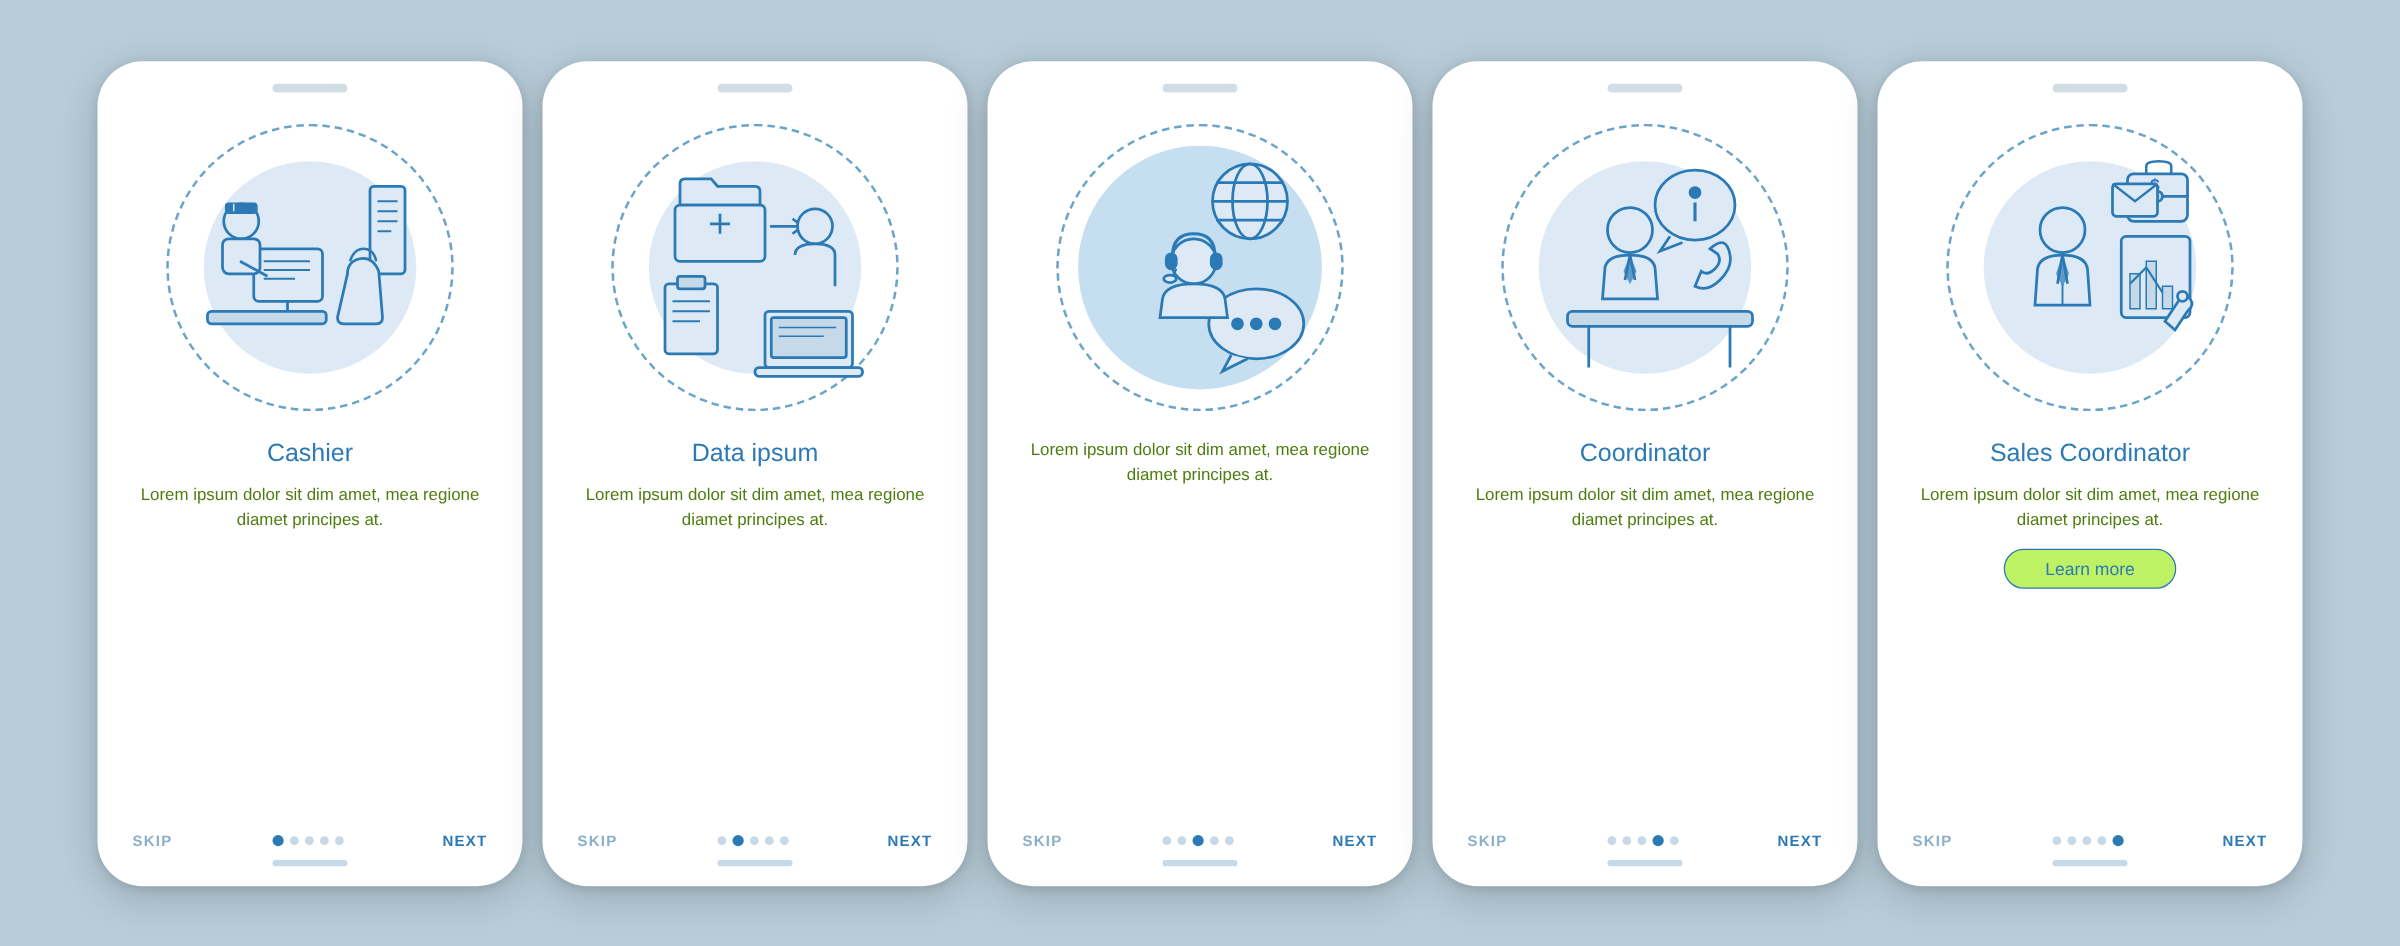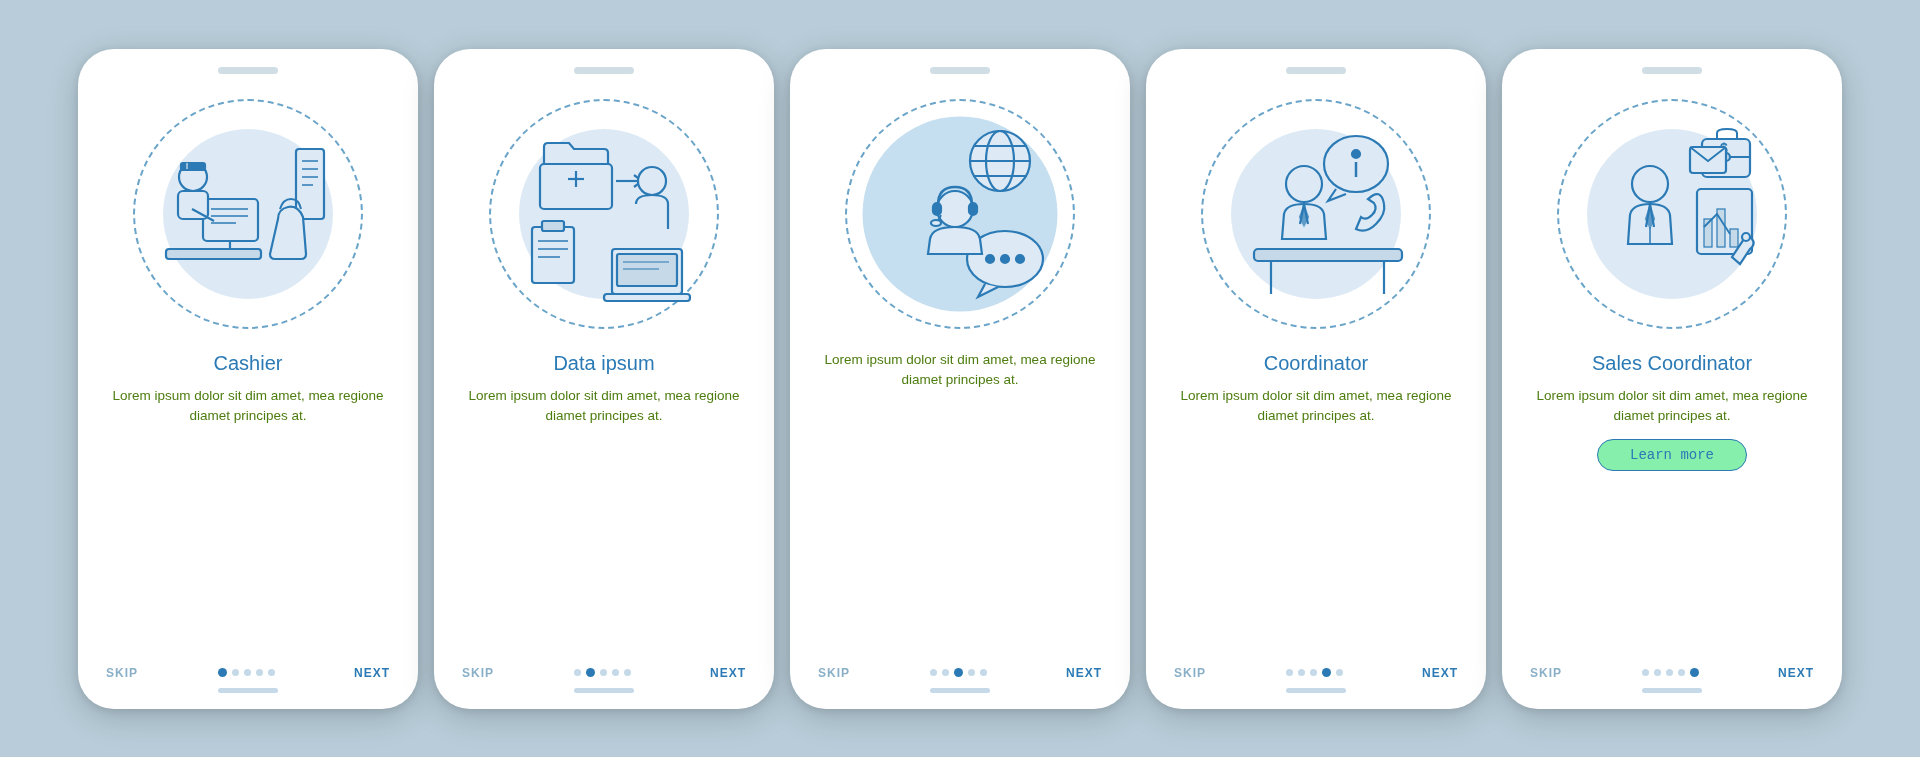--- a/index.html
+++ b/index.html
@@ -85,27 +85,27 @@
       font-size: 13.5px;
       color: #4d7c0f;
       text-align: center;
       line-height: 1.55;
       margin-bottom: 12px;
       padding: 0 8px;
     }
     .learn-more-btn {
       border: 1.5px solid #2b7ab5;
       color: #2b7ab5;
-      background: #86efac;
+      background: #bef264;
       border-radius: 20px;
       padding: 7px 32px;
       font-size: 14px;
       cursor: pointer;
       margin-bottom: 8px;
-      font-family: Liberation Mono, monospace;
+      font-family: Liberation Sans, sans-serif;
     }
     .phone-footer {
       width: 100%;
       display: flex;
       align-items: center;
       justify-content: space-between;
       margin-top: auto;
       padding: 0 10px;
     }
     .footer-skip {

